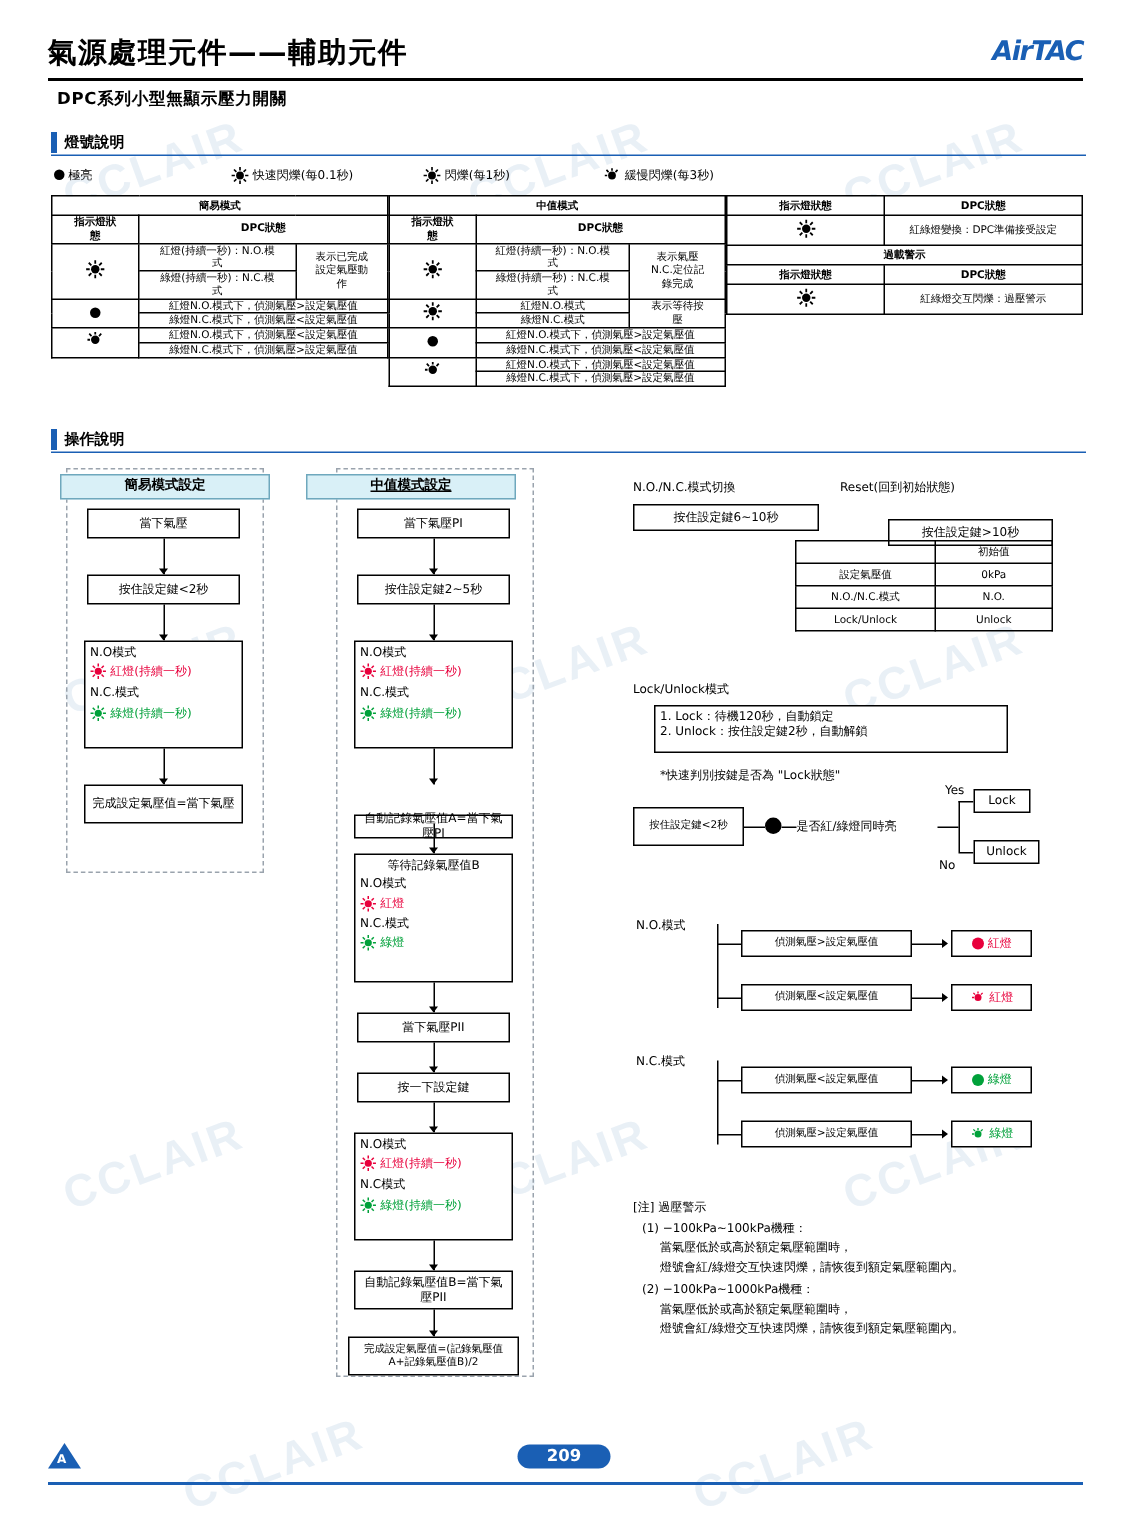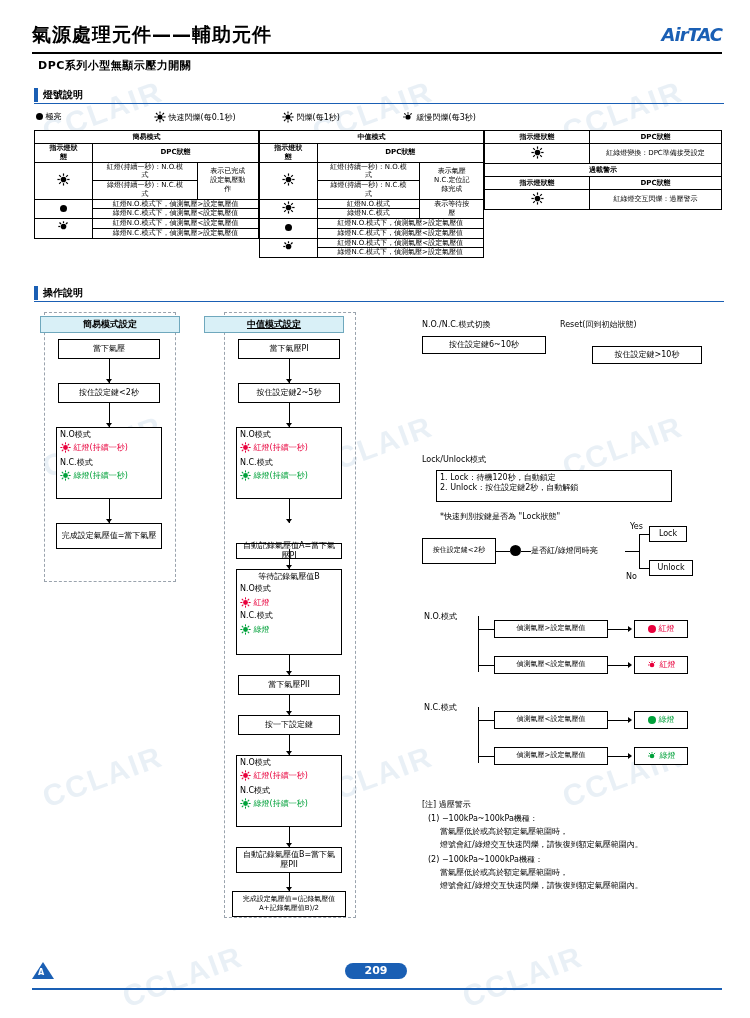--- a/index.html
+++ b/index.html
@@ -546,20 +546,40 @@
   <div class="vline" style="left:289px;top:873px;height:18px;"></div>
   <div class="arw" style="left:286px;top:887px;"></div>
   <div class="box" style="left:232px;top:891px;width:114px;height:26px;font-size:7px;">完成設定氣壓值=(記錄氣壓值A+記錄氣壓值B)/2</div>
 
   <div class="nb" style="left:422px;top:320px;">N.O./N.C.模式切換</div>
   <div class="box" style="left:422px;top:336px;width:124px;height:18px;">按住設定鍵6~10秒</div>
 
   <div class="nb" style="left:560px;top:320px;">Reset(回到初始狀態)</div>
   <div class="box" style="left:592px;top:336px;width:110px;height:18px;margin-top:10px;">按住設定鍵&gt;10秒</div>
 
+  <table class="tb" style="position:absolute;left:530px;top:360px;width:172px;">
+    <tbody>
+        <tr>
+      <td style="width:92px;height:14px;"></td>
+      <td style="width:80px;">初始值</td>
+    </tr>
+    <tr>
+      <td style="height:14px;">設定氣壓值</td>
+      <td>0kPa</td>
+    </tr>
+    <tr>
+      <td style="height:14px;">N.O./N.C.模式</td>
+      <td>N.O.</td>
+    </tr>
+    <tr>
+      <td style="height:14px;">Lock/Unlock</td>
+      <td>Unlock</td>
+    </tr>
+  </tbody>
+    </table>
 
   <div class="nb" style="left:422px;top:455px;">Lock/Unlock模式</div>
   <div class="boxl" style="left:436px;top:470px;width:236px;height:32px;">
     <div>1. Lock：待機120秒，自動鎖定</div>
     <div>2. Unlock：按住設定鍵2秒，自動解鎖</div>
   </div>
   <div class="nb" style="left:440px;top:512px;">*快速判別按鍵是否為 "Lock狀態"</div>
 
   <div class="box" style="left:422px;top:538px;width:74px;height:26px;font-size:7px;">按住設定鍵&lt;2秒</div>
   <div class="hline" style="left:496px;top:551px;width:14px;"></div>

